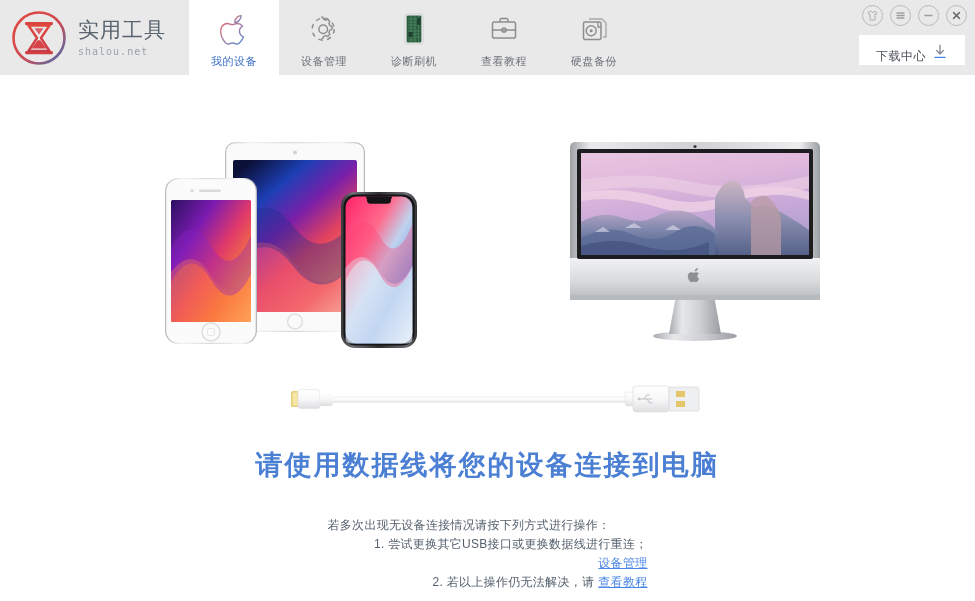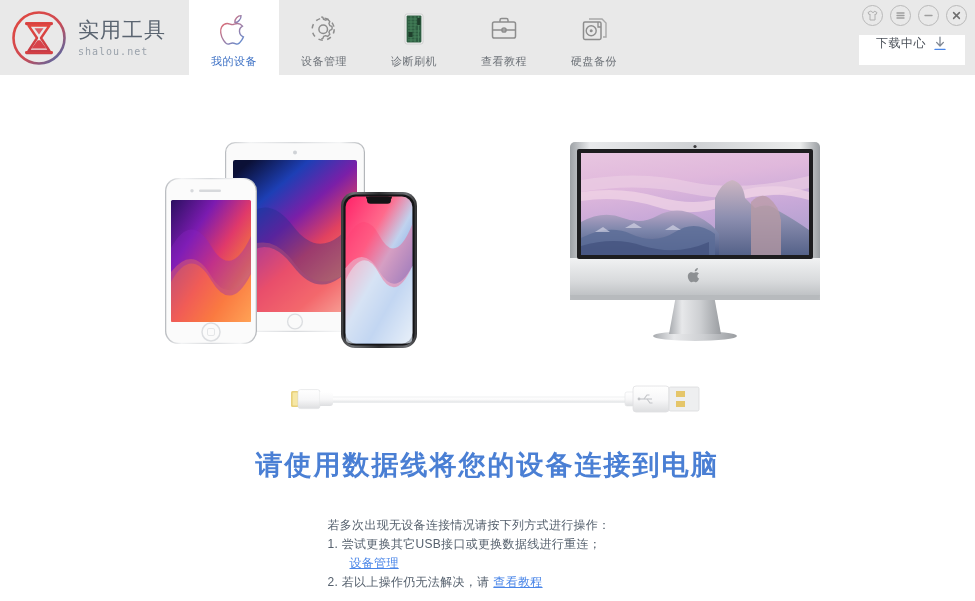--- a/index.html
+++ b/index.html
@@ -91,21 +91,21 @@
     background: transparent;
   }
 
   
   .dl-center {
     position: absolute;
     right: 10px; top: 35px;
     width: 106px; height: 30px;
     background: #ffffff;
     display: flex;
-    align-items: flex-start;
+    align-items: flex-end;
     justify-content: center;
     gap: 6px;
     cursor: pointer;
   }
   .dl-label { font-size: 12px; color: #4a5058; letter-spacing: .5px; }
 
   
   .main {
     position: relative;
     width: 975px; height: 426px;
@@ -144,21 +144,21 @@
     align-items: center;
   }
   .help-inner { width: 320px; }
   .help-title {
     font-size: 12px; color: #55606d;
     line-height: 19px; letter-spacing: .3px;
   }
   .help-line {
     font-size: 12px; color: #55606d;
     line-height: 19px; letter-spacing: .3px;
-    display: flex; align-items: baseline;
+    display: flex; align-items: baseline; justify-content: flex-end;
   }
   .help-link {
     color: #4a86e8;
     text-decoration: underline;
     cursor: pointer;
     font-size: 12px;
     margin-left: 22px;
   }
   .help-link.inline { margin-left: 4px; }
 </style>

